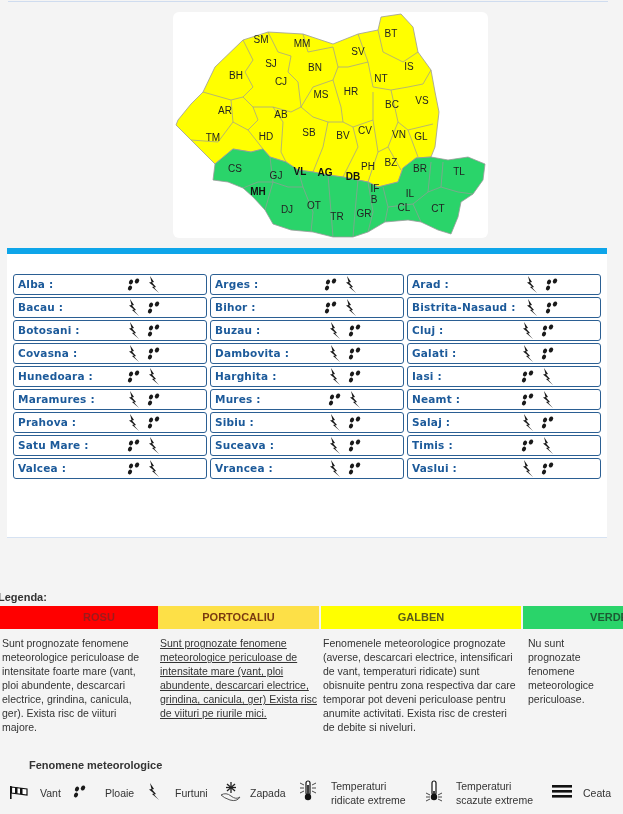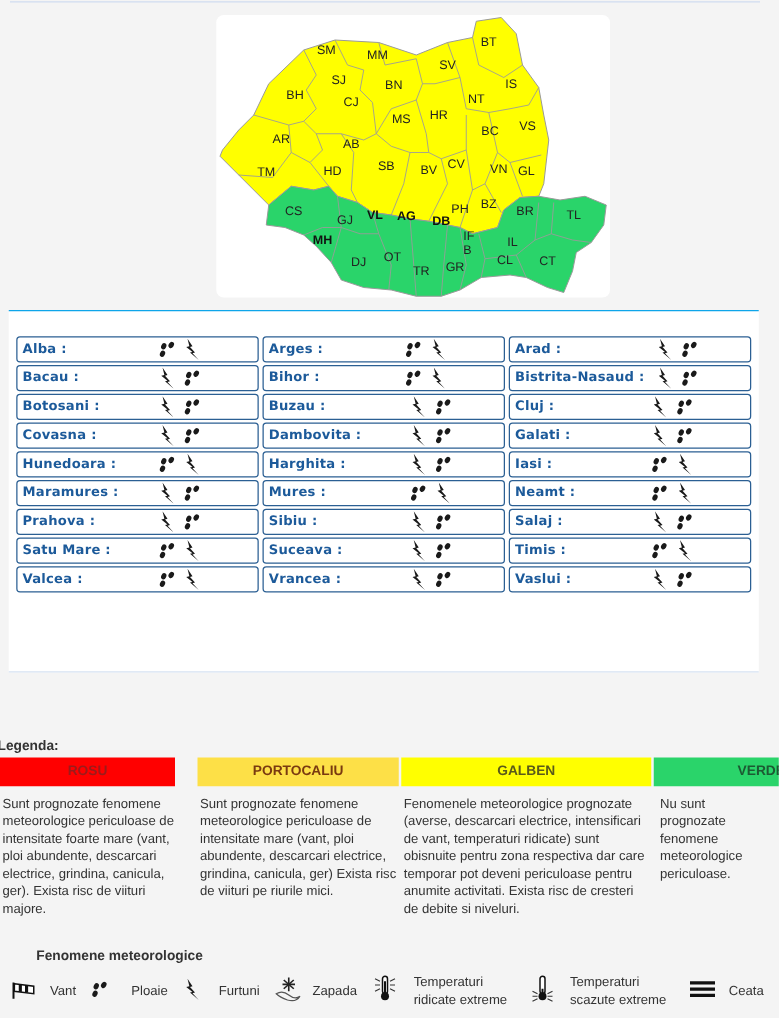--- a/index.html
+++ b/index.html
@@ -16,21 +16,21 @@
     position:absolute; left:173px; top:12px; width:315px; height:226px;
     background:#ffffff; border-radius:6px;
   }
   .map-box svg { position:absolute; left:0; top:0; }
   .county-label { font-family:"Liberation Sans", sans-serif; font-size:10px; fill:#222; }
   .county-label.bold { font-weight:bold; fill:#111; }
 
   
   .panel {
     position:absolute; left:7px; top:248px; width:600px; height:290px;
-    background:#ffffff; border-top:1px solid #0ea5e9; border-bottom:1px solid #d6e2f2;
+    background:#ffffff; border-top:6px solid #0ea5e9; border-bottom:1px solid #d6e2f2;
     box-sizing:border-box;
   }
   .grid {
     position:absolute; left:6px; top:20px;
     display:grid; grid-template-columns:194px 194px 194px; column-gap:3px; row-gap:2px;
   }
   .cell {
     height:21px; border:1.5px solid #2b5f93; border-radius:3px; box-sizing:border-box;
     position:relative; background:#fff;
   }
@@ -503,24 +503,24 @@
             </svg></span>
         </span>
       </div>
       <div class="cell" style="visibility: hidden;"></div>
       <div class="cell" style="visibility: hidden;"></div>
     </div>
 </div>
 
 <div class="legend-title">Legenda:</div>
 <div id="legend-area">
-    <div class="lg-head" style="left: 0px; width: 140px; top: 606px; position: absolute; background: rgb(255, 0, 0); color: rgb(156, 27, 27);">ROSU</div>
+    <div class="lg-head" style="left: 0px; width: 124px; top: 606px; position: absolute; background: rgb(255, 0, 0); color: rgb(156, 27, 27); padding-left: 37px;">ROSU</div>
     <div class="lg-text" style="left: 2px; width: 152px;">Sunt prognozate fenomene meteorologice periculoase de intensitate foarte mare (vant, ploi abundente, descarcari electrice, grindina, canicula, ger). Exista risc de viituri majore.</div>
     <div class="lg-head" style="left: 158px; width: 161px; top: 606px; position: absolute; background: #fde047; color: rgb(122, 58, 16);">PORTOCALIU</div>
-    <div class="lg-text" style="left: 160px; width: 157px;">Sunt prognozate fenomene meteorologice periculoase de intensitate mare (vant, ploi abundente, descarcari electrice, grindina, canicula, ger) Exista risc de viituri pe riurile mici.</div>
+    <div class="lg-text" style="left: 160px; width: 157px; text-decoration: underline;">Sunt prognozate fenomene meteorologice periculoase de intensitate mare (vant, ploi abundente, descarcari electrice, grindina, canicula, ger) Exista risc de viituri pe riurile mici.</div>
     <div class="lg-head" style="left: 321px; width: 200px; top: 606px; position: absolute; background: rgb(255, 255, 0); color: rgb(90, 90, 26);">GALBEN</div>
     <div class="lg-text" style="left: 323px; width: 196px;">Fenomenele meteorologice prognozate (averse, descarcari electrice, intensificari de vant, temperaturi ridicate) sunt obisnuite pentru zona respectiva dar care temporar pot deveni periculoase pentru anumite activitati. Exista risc de cresteri de debite si niveluri.</div>
     <div class="lg-head" style="left: 523px; width: 100px; top: 606px; position: absolute; background: rgb(42, 212, 106); color: rgb(28, 90, 51); padding-left: 36px;">VERDE</div>
     <div class="lg-text" style="left: 528px; width: 70px;">Nu sunt prognozate fenomene meteorologice periculoase.</div>
   </div>
 
 <div class="phen-title">Fenomene meteorologice</div>
 <div id="phen-area">
     <span style="position: absolute; left: 8px; top: 783px;"><svg viewBox="0 0 22 18" width="22" height="18">
         <rect x="2" y="3" width="1.6" height="13" fill="#111"></rect>

